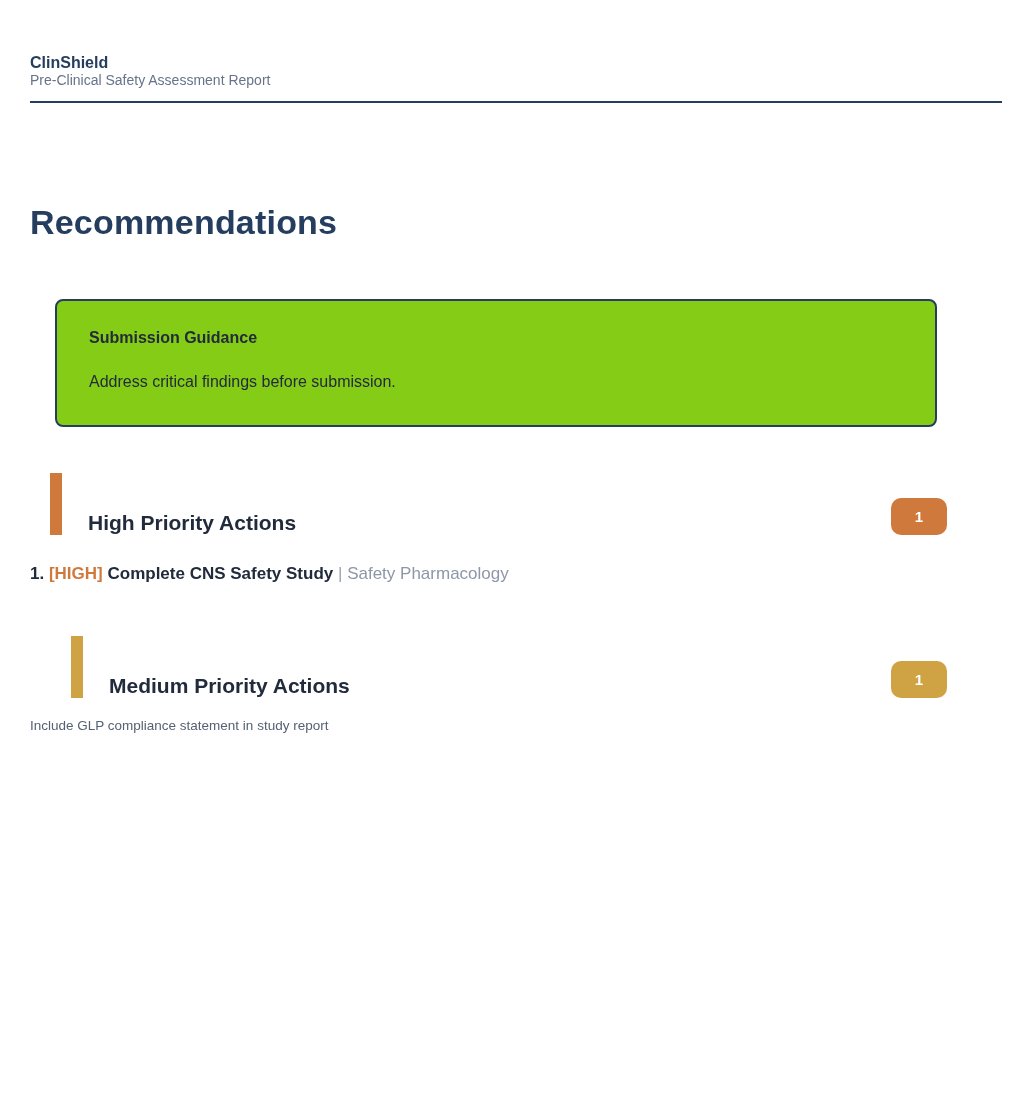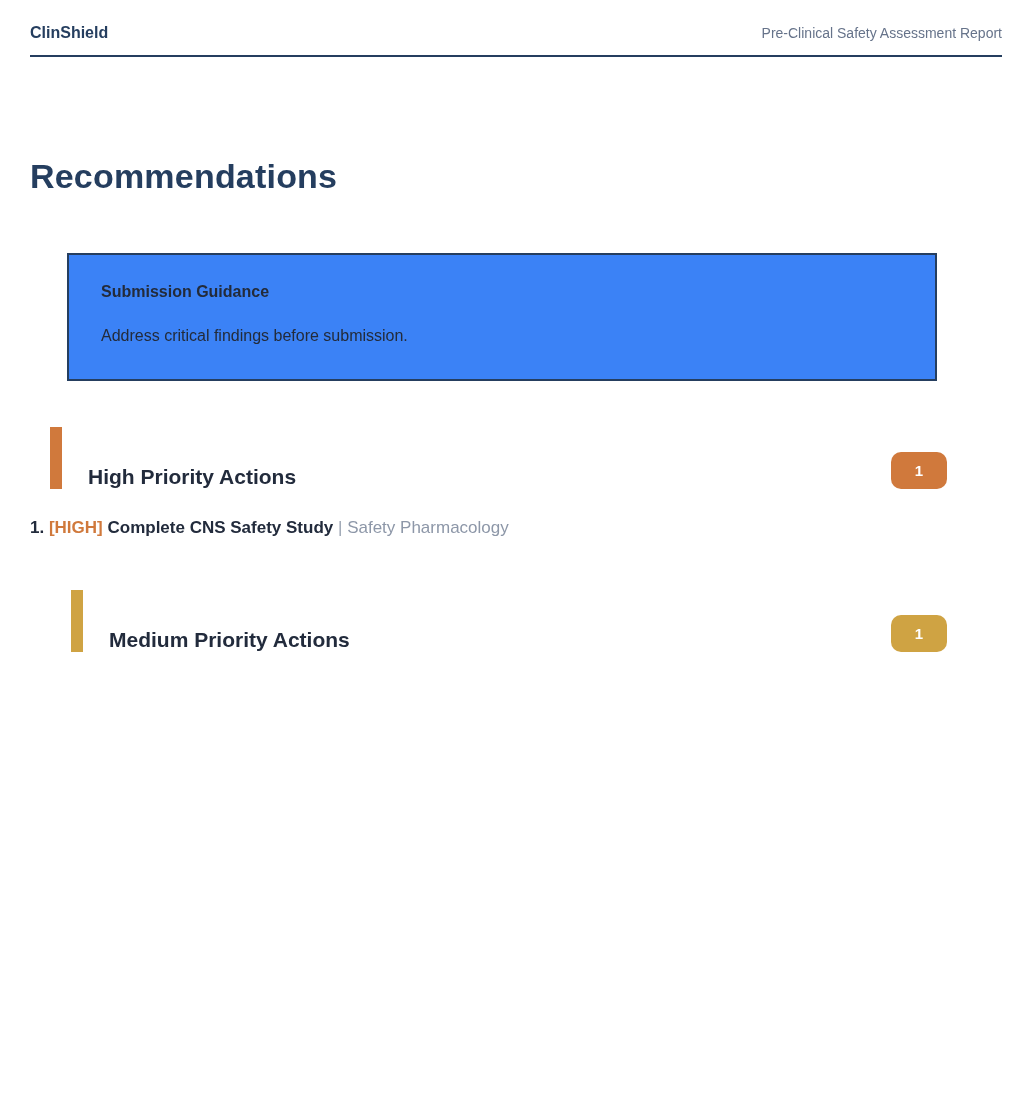--- a/index.html
+++ b/index.html
@@ -9,43 +9,44 @@
     background: #ffffff;
     font-family: "Liberation Sans", sans-serif;
     overflow: hidden;
   }
   .page { padding: 0 30px; box-sizing: border-box; }
 
   
   .report-header {
     display: flex;
     justify-content: space-between;
-    align-items: center;
-    padding-top: 24px;
+    align-items: flex-start;
+    padding-top: 54px;
     padding-bottom: 13px;
     border-bottom: 2px solid #253e5f;
+    flex-direction: column;
   }
   .brand { font-size: 16px; font-weight: bold; color: #253e5f; }
   .report-title { font-size: 14px; color: #66738a; }
 
   
   .page-title {
     font-size: 34px;
     font-weight: bold;
     color: #253e5f;
     margin: 100px 0 8px 0;
     letter-spacing: 0.2px;
   }
 
   
   .guidance-box {
-    margin: 57px 65px 0 37px;
+    margin: 57px 65px 0 25px;
     border: 2.5px solid #253e5f;
-    border-radius: 0;
-    background: #3b82f6;
+    border-radius: 8px;
+    background: #84cc16;
     padding: 28px 32px 34px 32px;
   }
   .guidance-title { font-size: 16px; font-weight: bold; color: #232b3a; }
   .guidance-body  { font-size: 16px; color: #232b3a; margin-top: 26px; }
 
   
   .pa-heading {
     font-size: 24px;
     font-weight: bold;
     color: #3a5a8a;
@@ -125,15 +126,16 @@
       <span class="item-category">Safety Pharmacology</span>
     </p>
   </section>
 
   <section class="section-medium">
     <div class="section-header">
       <span class="accent-bar" style="background-color: rgb(207, 163, 67);"></span>
       <h3 class="section-title">Medium Priority Actions</h3>
       <span class="count-badge" style="background-color: rgb(207, 163, 67);">1</span>
     </div>
+    <p class="item-desc">Include GLP compliance statement in study report</p>
   </section>
 
 </div>
 
 </body></html>

